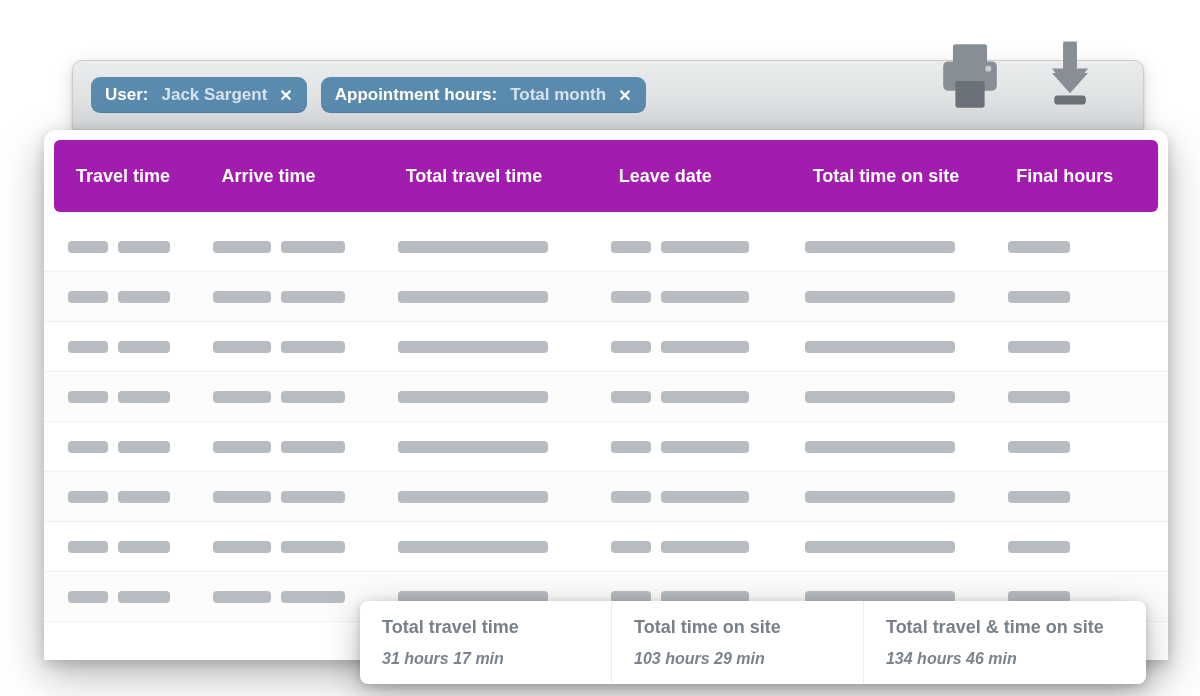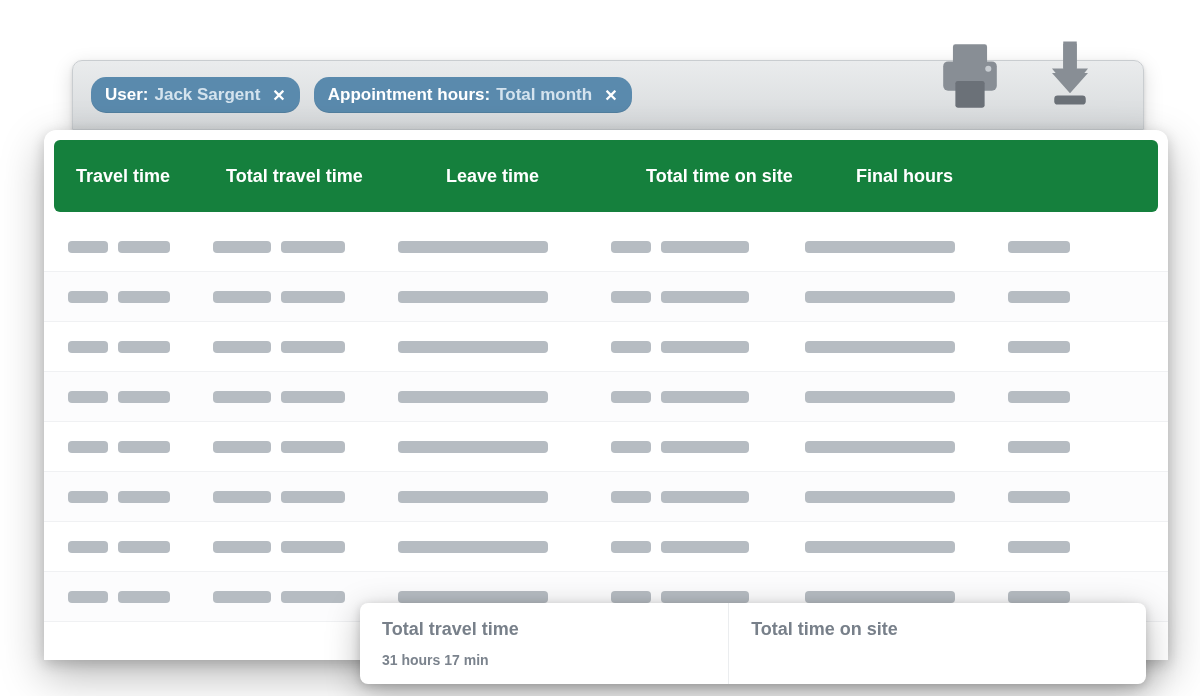--- a/index.html
+++ b/index.html
@@ -27,29 +27,29 @@
       align-items: center;
       padding: 0 18px;
       z-index: 1;
     }
 
     .filter-chip {
       display: inline-flex;
       align-items: center;
       background: #5a8aad;
       color: #dce9f2;
-      border-radius: 15px;
+      border-radius: 9px;
       padding: 8px 14px;
       margin-right: 14px;
       font-size: 17px;
       font-weight: 600;
       box-shadow: inset 0 -1px 0 rgba(0,0,0,0.08);
     }
     .filter-chip .label { color: #ffffff; font-weight: 700; }
-    .filter-chip .value { color: #d4e3ee; margin-left: 6px; font-weight: 600; }
+    .filter-chip .value { color: #d4e3ee; margin-left: 13px; font-weight: 600; }
     .filter-chip .close {
       margin-left: 12px;
       color: #ffffff;
       font-weight: 700;
       cursor: pointer;
       font-size: 16px;
     }
 
     .toolbar-spacer { flex: 1; }
 
@@ -85,21 +85,21 @@
       right: 32px;
       bottom: 36px;
       background: #ffffff;
       border-radius: 12px 12px 0 0;
       box-shadow: 0 16px 44px rgba(0,0,0,0.28), 0 4px 14px rgba(0,0,0,0.18);
       z-index: 2;
       overflow: hidden;
     }
 
     .table-header {
-      background: #15803d;
+      background: #a21caf;
       color: #ffffff;
       display: flex;
       padding: 0 14px;
       height: 72px;
       align-items: center;
       font-size: 18px;
       font-weight: 700;
       margin: 10px;
       border-radius: 6px;
     }
@@ -150,22 +150,23 @@
     }
     .summary-cell:last-child { border-right: none; flex: 1.15; }
     .summary-label {
       color: #78808a;
       font-size: 18px;
       font-weight: 700;
       margin-bottom: 12px;
     }
     .summary-value {
       color: #7b838d;
-      font-size: 14px;
+      font-size: 16px;
       font-weight: 700;
+      font-style: italic;
     }
   </style>
 </head>
 <body>
 
 <div class="toolbar-wrap">
   <div class="filter-chip">
     <span class="label">User:</span>
     <span class="value">Jack Sargent</span>
     <span class="close">✕</span>
@@ -194,22 +195,23 @@
       <polygon points="16,28 48,28 32,48" fill="#888e95"></polygon>
       <rect x="18" y="52" width="28" height="8" rx="3" fill="#6b7178"></rect>
     </svg>
   </div>
 
 </div>
 
 <div class="table-panel">
   <div class="table-header">
     <div class="th col-travel">Travel time</div>
+    <div class="th col-arrive">Arrive time</div>
     <div class="th col-total">Total travel time</div>
-    <div class="th col-leave">Leave time</div>
+    <div class="th col-leave">Leave date</div>
     <div class="th col-site">Total time on site</div>
     <div class="th col-status">Final hours</div>
   </div>
 
   <div class="table-body" id="tbody">
       <div class="tr">
         <div class="td col-travel">
           <span class="ph" style="width: 40px;"></span>
           <span class="ph" style="width: 52px;"></span>
         </div>
@@ -395,14 +397,19 @@
     </div>
 </div>
 
 <div class="summary">
   <div class="summary-cell">
     <div class="summary-label">Total travel time</div>
     <div class="summary-value">31 hours 17 min</div>
   </div>
   <div class="summary-cell">
     <div class="summary-label">Total time on site</div>
+    <div class="summary-value">103 hours 29 min</div>
+  </div>
+  <div class="summary-cell">
+    <div class="summary-label">Total travel &amp; time on site</div>
+    <div class="summary-value">134 hours 46 min</div>
   </div>
 </div>
 
 </body></html>

